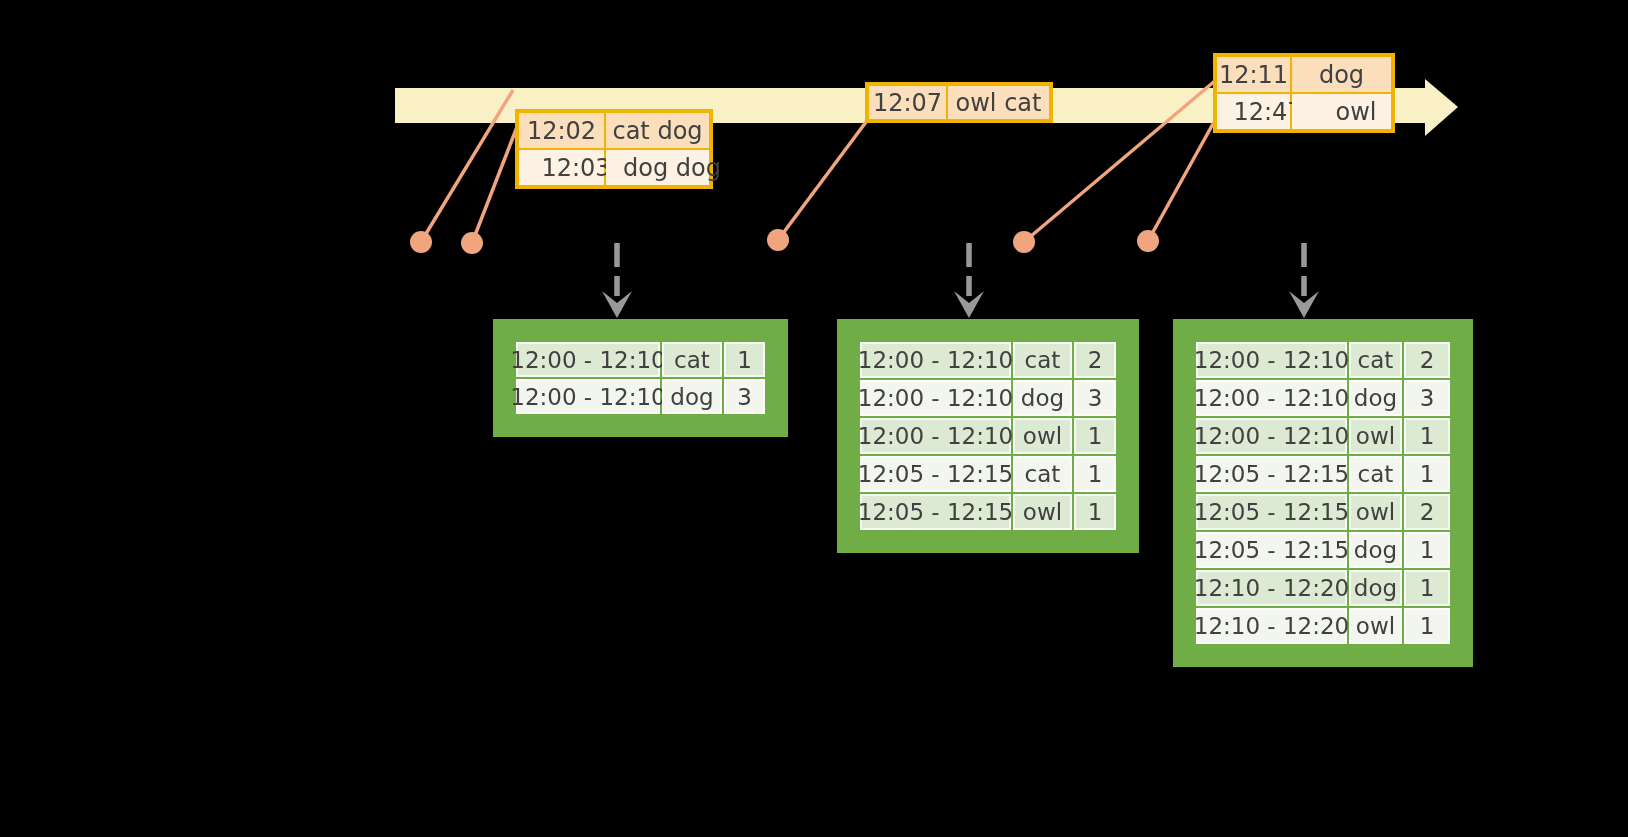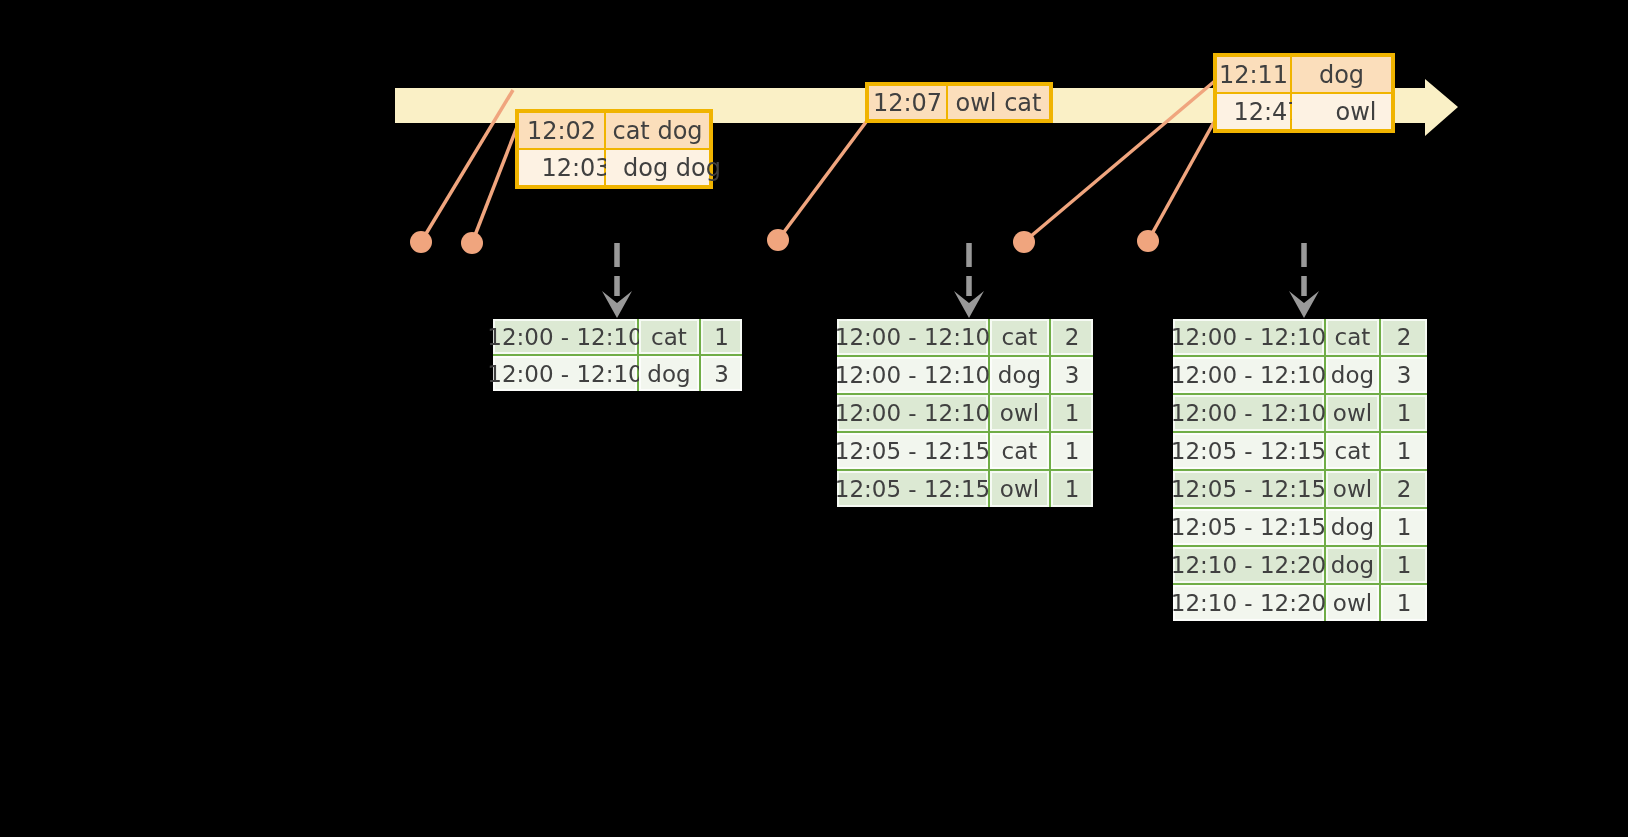--- a/index.html
+++ b/index.html
@@ -44,21 +44,21 @@
   .tbl.orange{
     background:var(--event-border);
     padding:4px;
     grid-auto-rows:35px;
     font-size:24px;
   }
   .tbl.orange .dark{background:var(--event-row-dark);}
   .tbl.orange .light{background:var(--event-row-light);padding-left:29px;}
   .tbl.green{
     background:var(--result-border);
-    padding:0;
+    padding:23px;
     grid-auto-rows:36px;
     font-size:23px;
   }
   .tbl.green .cell{box-shadow:inset 0 0 0 2px rgba(255,255,255,0.75);}
   .tbl.green .dark{background:var(--result-row-dark);}
   .tbl.green .light{background:var(--result-row-light);}
 </style>
 </head>
 <body>
 

